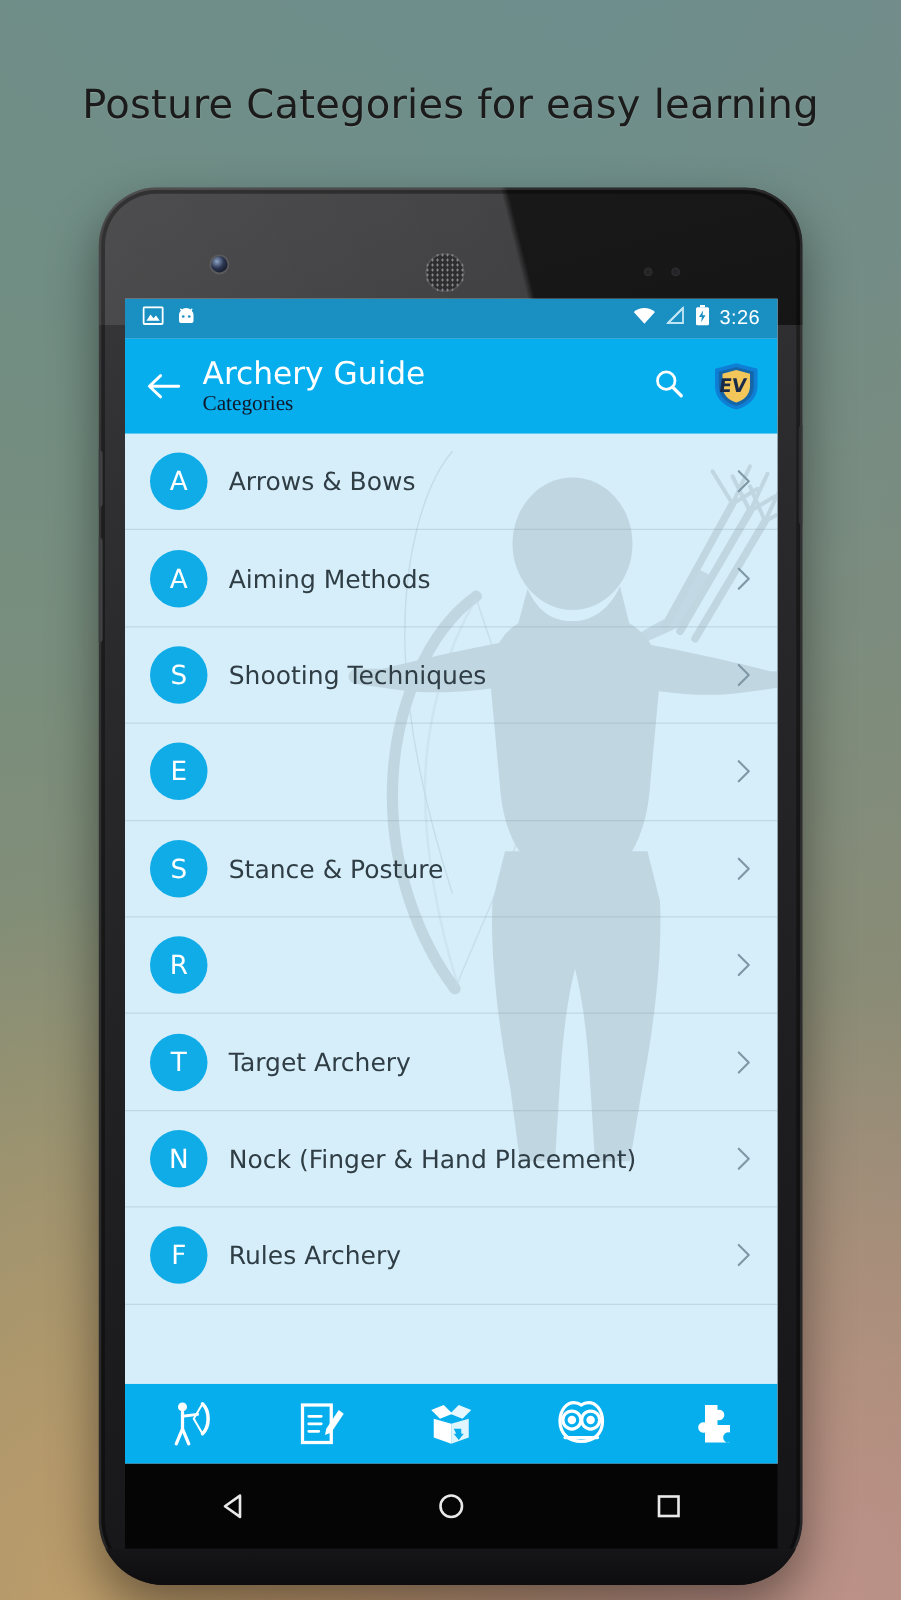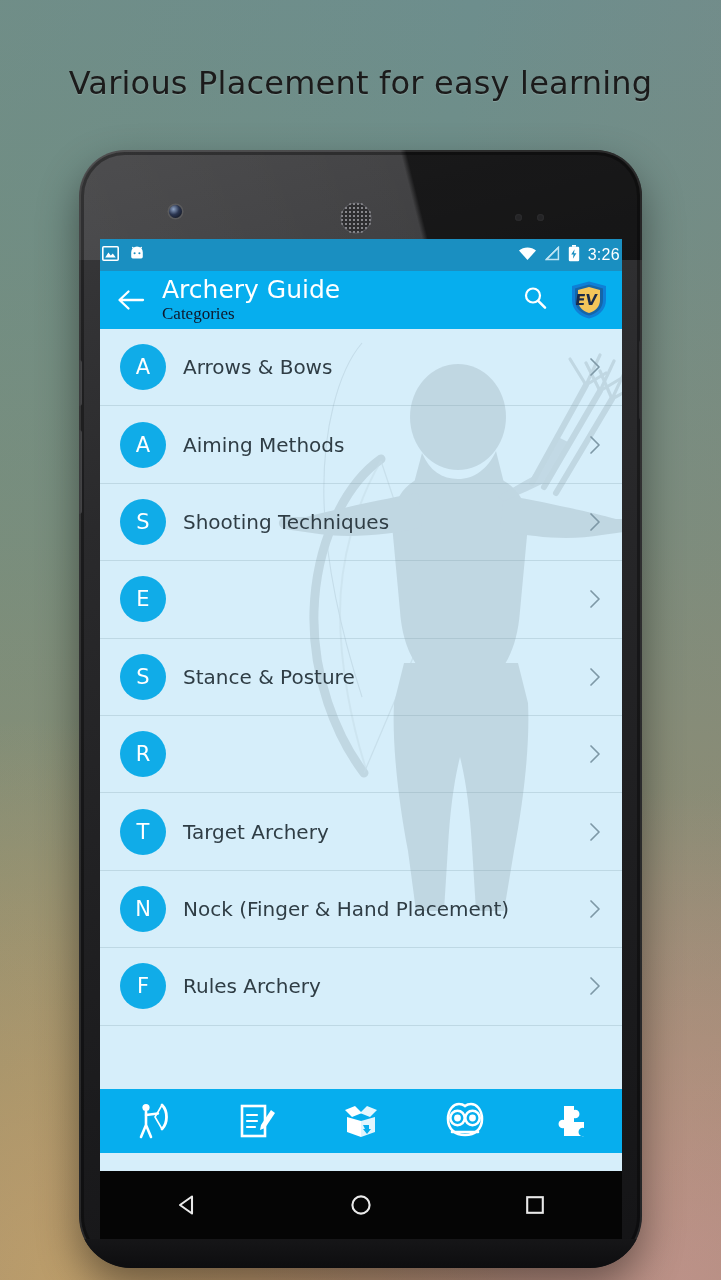--- a/index.html
+++ b/index.html
@@ -55,27 +55,27 @@
     background-size:4px 4px;
     box-shadow:inset 0 0 0 1.5px rgba(120,120,125,0.5);}
   .sensor{position:absolute;top:64px;width:7px;height:7px;border-radius:50%;background:#242426;
     box-shadow:inset 0 0 2px rgba(255,255,255,0.12);}
   #sensor1{left:436px;} #sensor2{left:458px;}
 
   
   #screen{position:absolute;left:21px;top:89px;width:522px;height:932px;background:#D6EEFA;overflow:hidden;}
 
   
-  #statusbar{height:32px;background:#1a8fc1;display:flex;align-items:center;padding:0 2px;color:#fff;}
+  #statusbar{height:32px;background:#1a8fc1;display:flex;align-items:center;padding:0 14px;color:#fff;}
   .sb-left{display:flex;align-items:center;gap:10px;}
   .sb-right{margin-left:auto;display:flex;align-items:center;gap:8px;}
   #sb-time{font-size:16px;letter-spacing:0.3px;}
 
   
-  #appbar{height:58px;background:#06AEEE;display:flex;align-items:center;padding:0 14px;position:relative;}
+  #appbar{height:76px;background:#06AEEE;display:flex;align-items:center;padding:0 14px;position:relative;}
   #back-arrow{width:34px;height:34px;flex:0 0 34px;display:flex;align-items:center;justify-content:center;}
   #titles{margin-left:14px;display:flex;flex-direction:column;justify-content:center;line-height:1.05;}
   #app-title{color:#ffffff;font-size:25px;font-family:"DejaVu Sans", sans-serif;font-weight:400;}
   #app-subtitle{color:#0f172a;font-size:17px;font-family:Liberation Serif, serif;margin-top:2px;}
   #appbar-actions{margin-left:auto;display:flex;align-items:center;gap:22px;}
   #ev-logo{width:38px;height:40px;position:relative;}
 
   
   #listwrap{position:relative;height:calc(932px - 32px - 76px - 64px);background:#D6EEFA;overflow:hidden;}
   #watermark{position:absolute;left:0;top:-18px;width:522px;height:640px;opacity:0.30;pointer-events:none;}
@@ -99,21 +99,21 @@
   .navkey{width:54px;height:38px;display:flex;align-items:center;justify-content:center;}
   #chin{position:absolute;left:0;top:1089px;width:563px;height:29px;
         background:linear-gradient(180deg,#161618,#0d0d0f);}
 </style>
 </head>
 <body>
 
 <div id="bg"></div>
 <div id="bgwash"></div>
 
-<div id="headline">Various Placement for easy learning</div>
+<div id="headline">Posture Categories for easy learning</div>
 
 <div id="phone">
   <div id="phone-rim"></div>
   <div class="btn-side" id="btn-power"></div>
   <div class="btn-side" id="btn-vol"></div>
   <div class="btn-side" id="btn-right"></div>
 
   <div id="camera"></div>
   <div id="speaker"></div>
   <div class="sensor" id="sensor1"></div>

